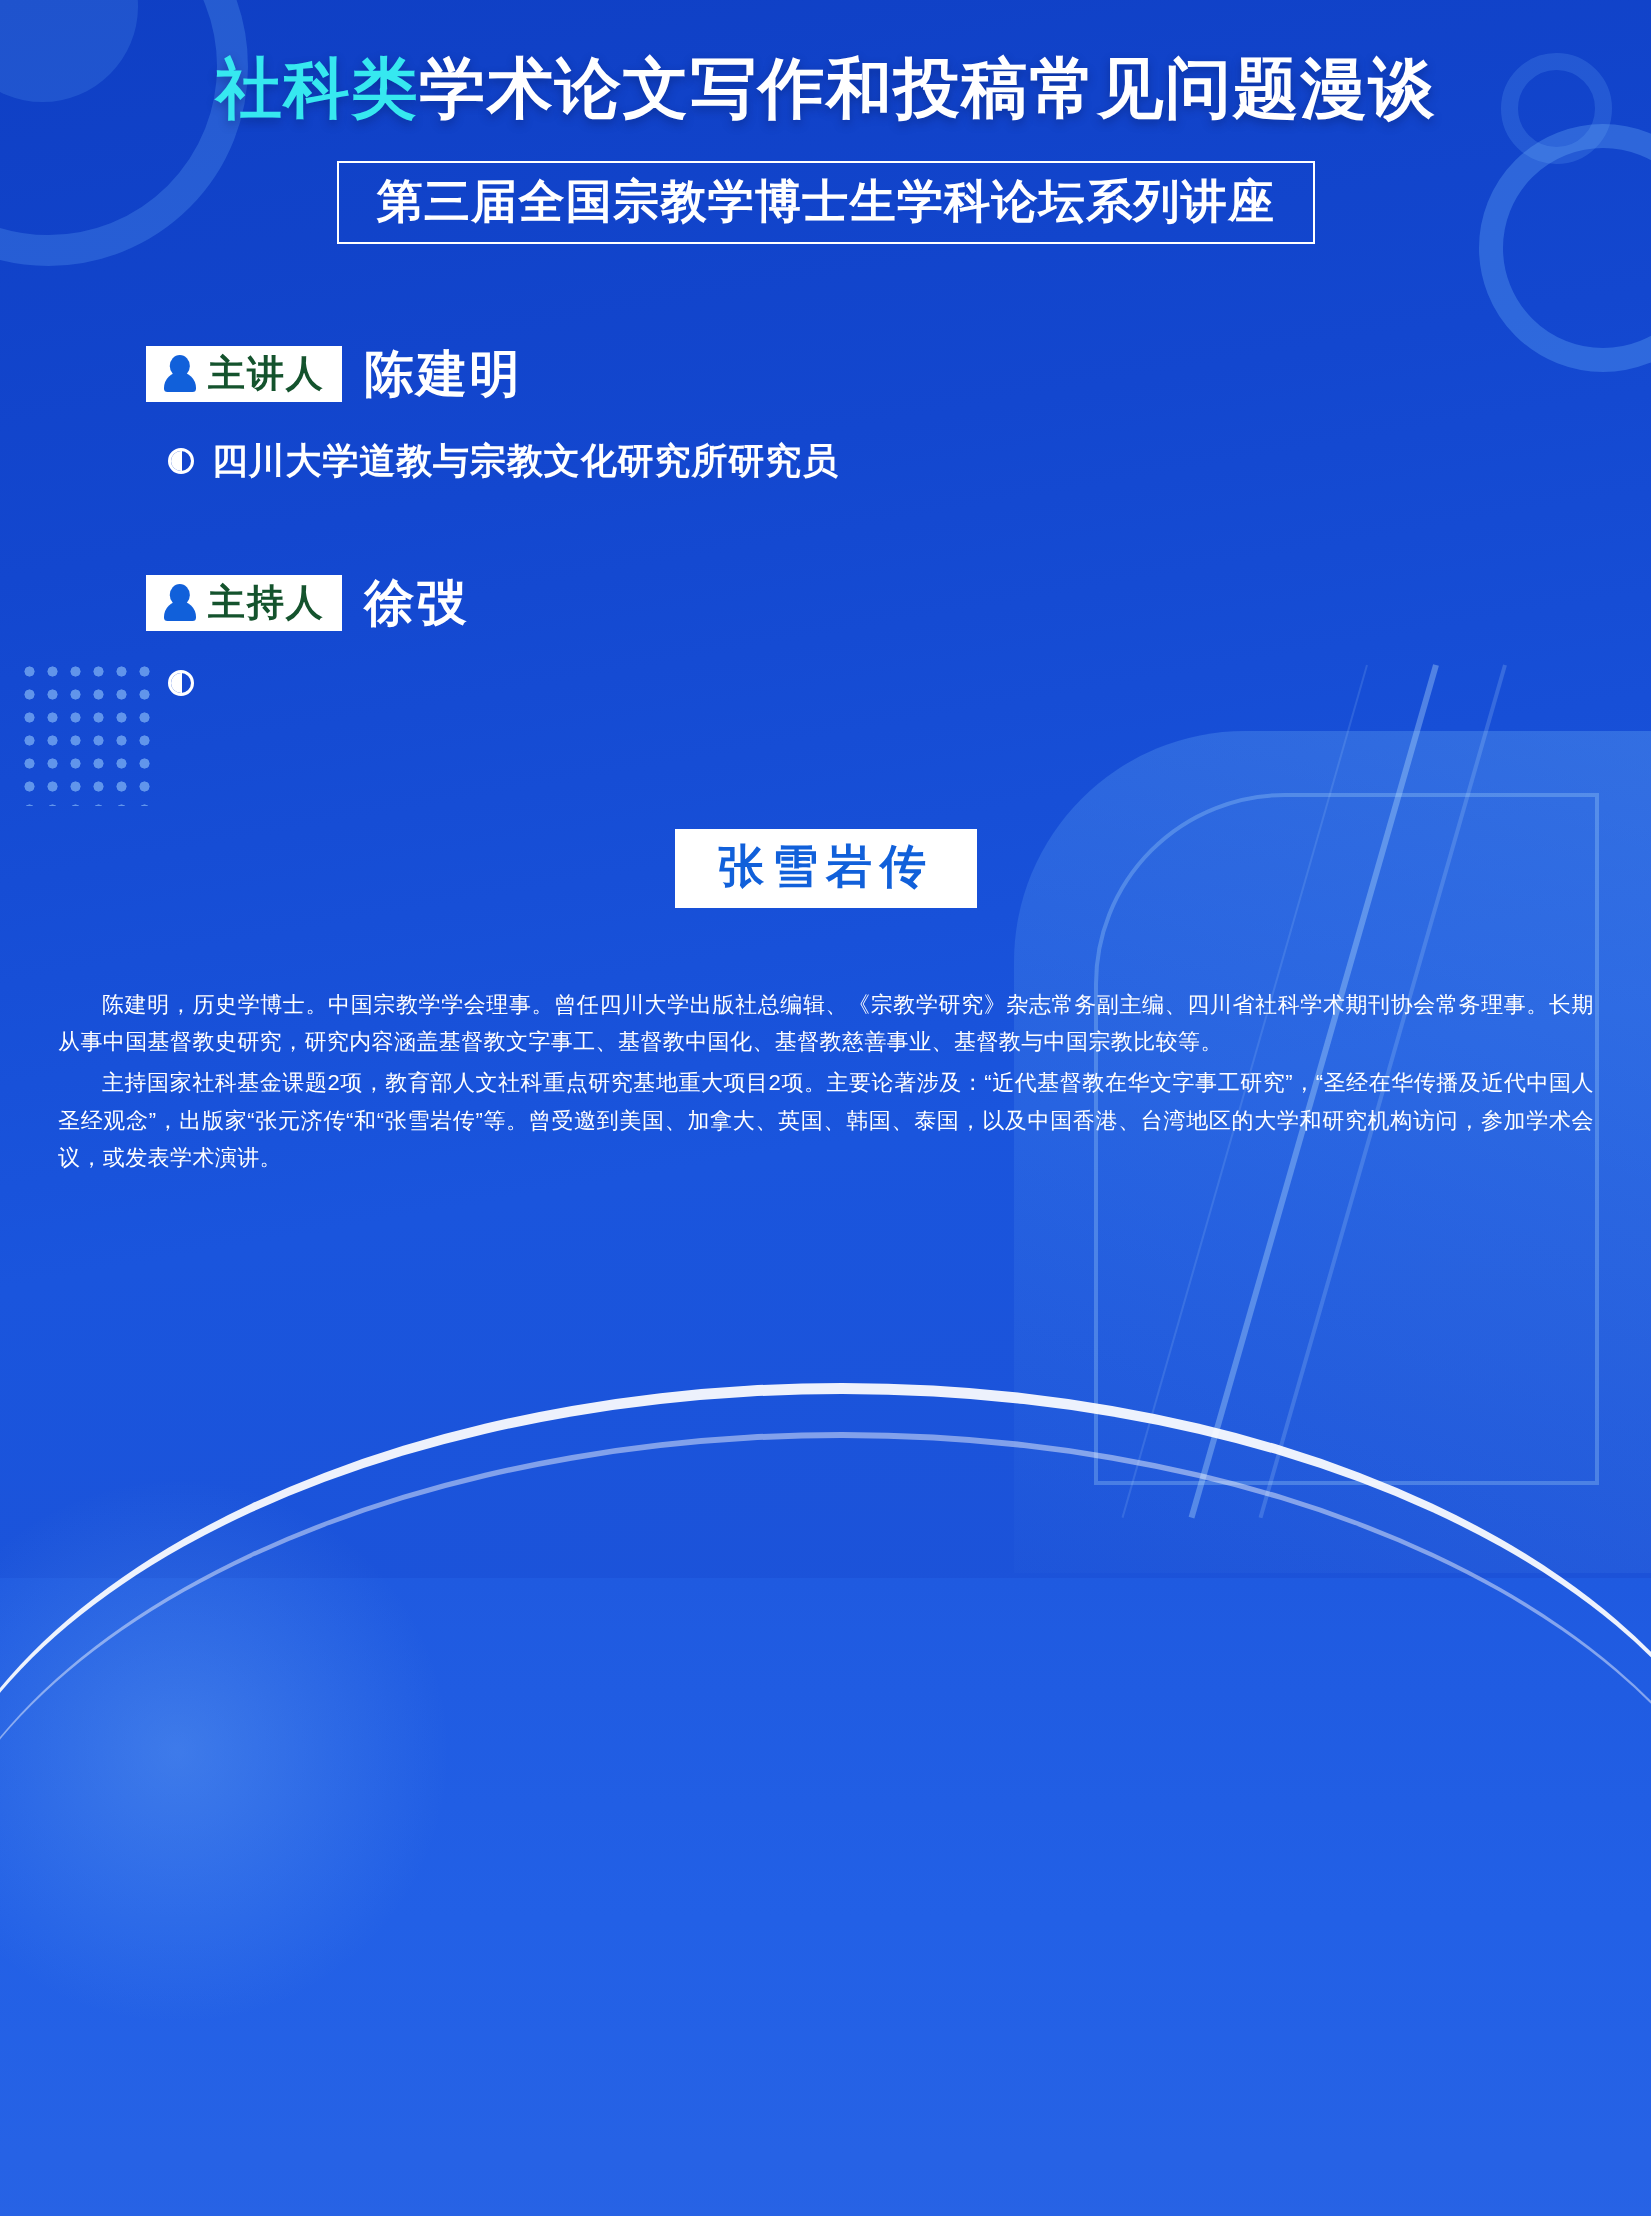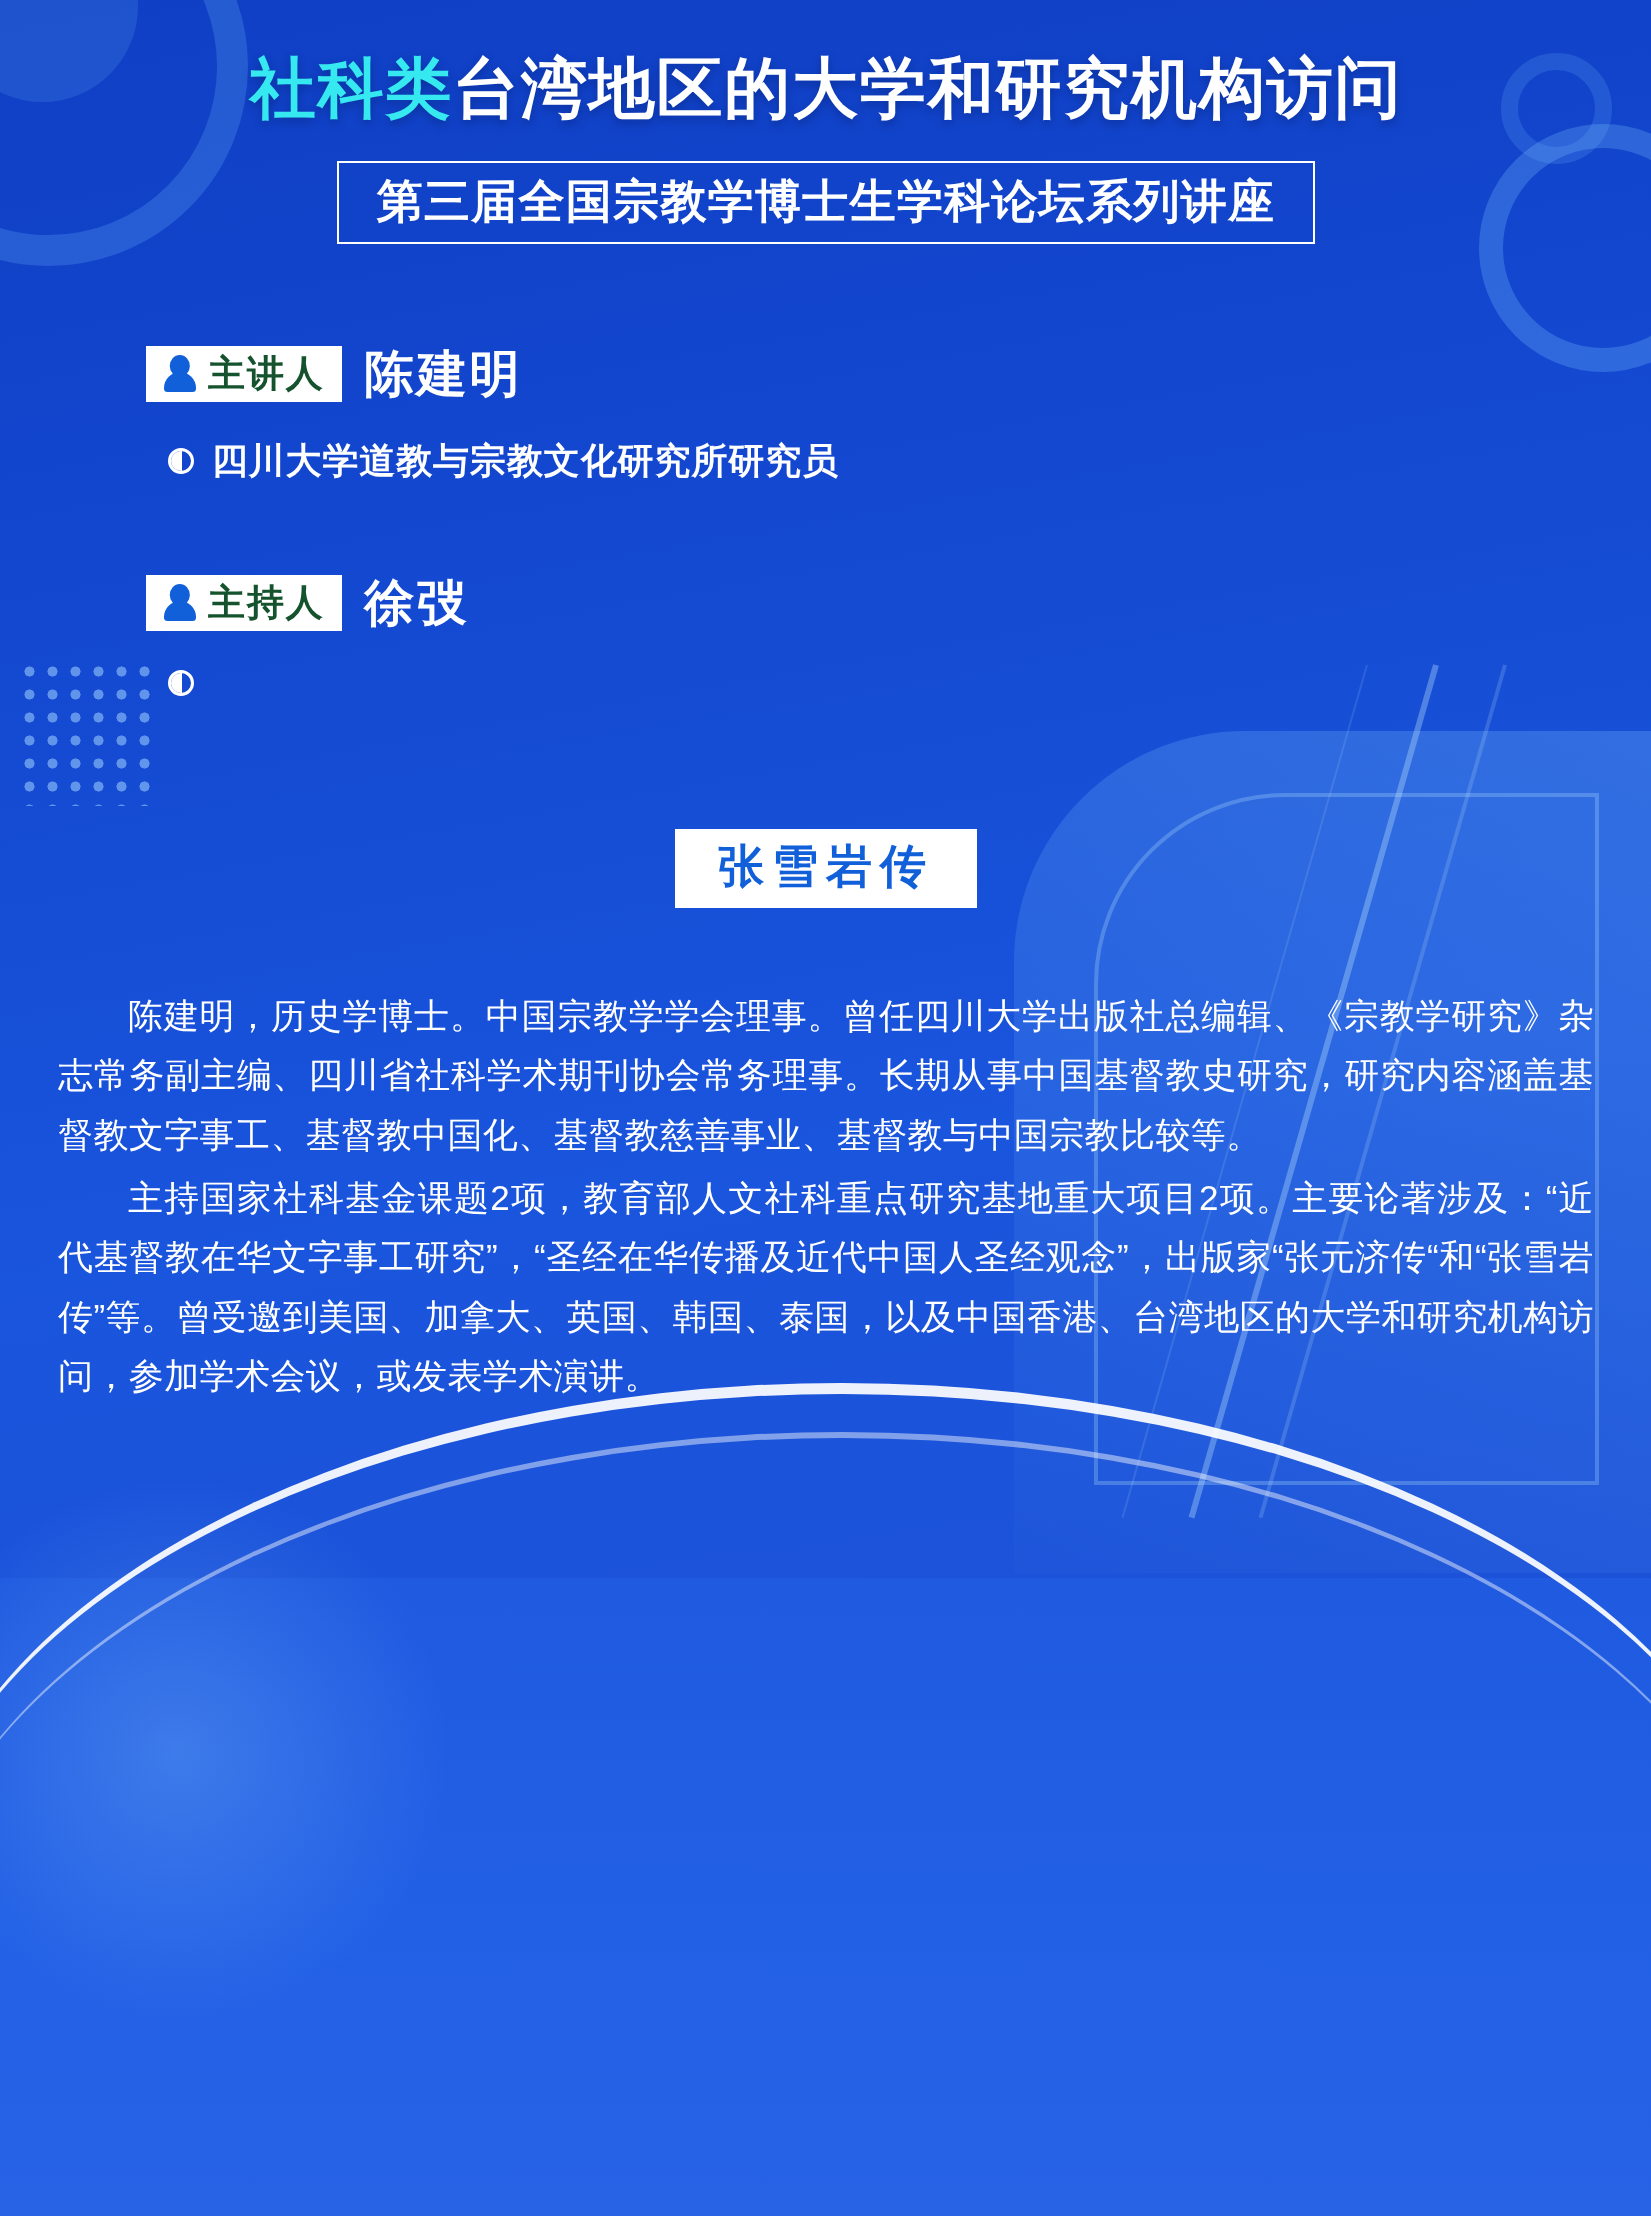--- a/index.html
+++ b/index.html
@@ -213,21 +213,21 @@
   .section-head{
     background:#ffffff; padding:15px 43px 17.7px;
     font-size:46px; font-weight:800; color:#1160da;
     letter-spacing:8px; line-height:1; white-space:nowrap;
     font-family:"Liberation Serif","DejaVu Serif",serif;
   }
 
   
   .bio{
     margin:78px 58px 0 58px;
-    font-size:35px; font-weight:500; color:#ffffff;
+    font-size:22px; font-weight:500; color:#ffffff;
     line-height:1.70; text-align:justify; letter-spacing:0.4px;
   }
   .bio p{ text-indent:2em; }
   .bio p + p{ margin-top:3.5px; }
 </style>
 </head>
 <body>
 
 <div class="poster">
 
@@ -243,21 +243,21 @@
   <div class="bg-diag c"></div>
   <div class="bg-lower"></div>
   <div class="bg-lower-glow"></div>
   <div class="bg-wave"></div>
   <div class="bg-wave2"></div>
 
   <div class="content">
 
 
     <div class="main-title">
-      <span class="hl">社科类</span><span class="rest">台湾地区的大学和研究机构访问</span>
+      <span class="hl">社科类</span><span class="rest">学术论文写作和投稿常见问题漫谈</span>
     </div>
 
     <div class="subtitle-wrap">
       <div class="subtitle-box">第三届全国宗教学博士生学科论坛系列讲座</div>
     </div>
 
     <div class="people">
 
       <div class="role-row">
         <div class="role-badge">

